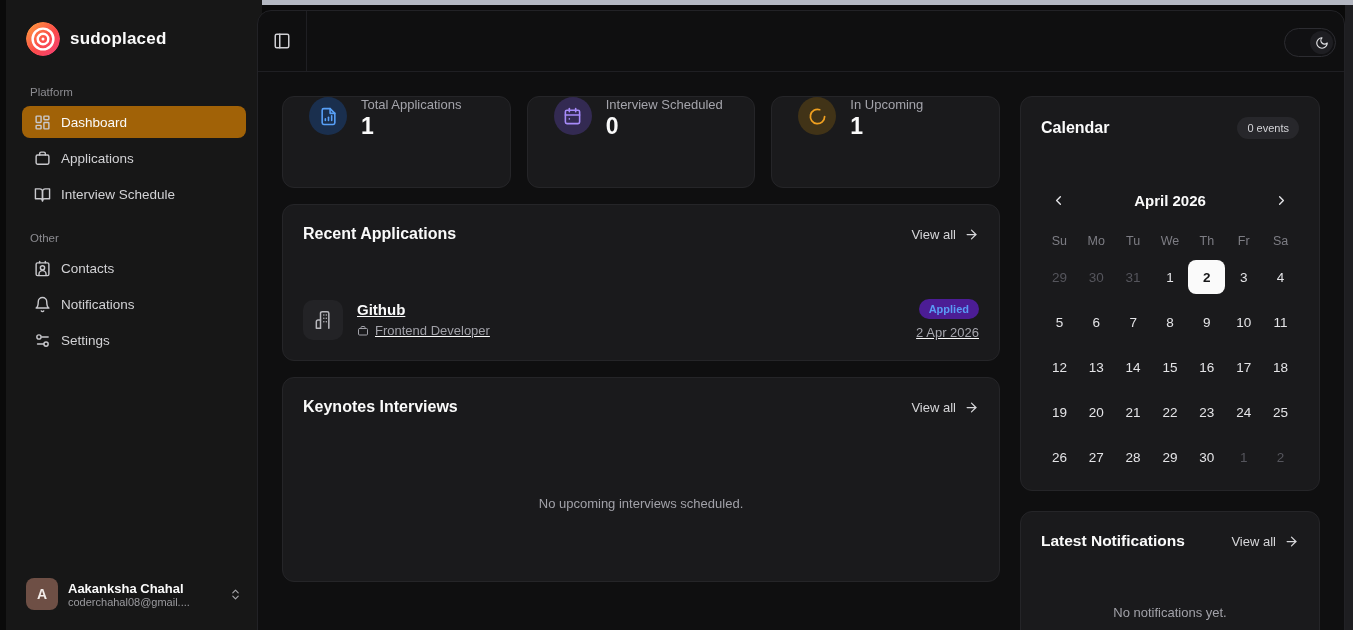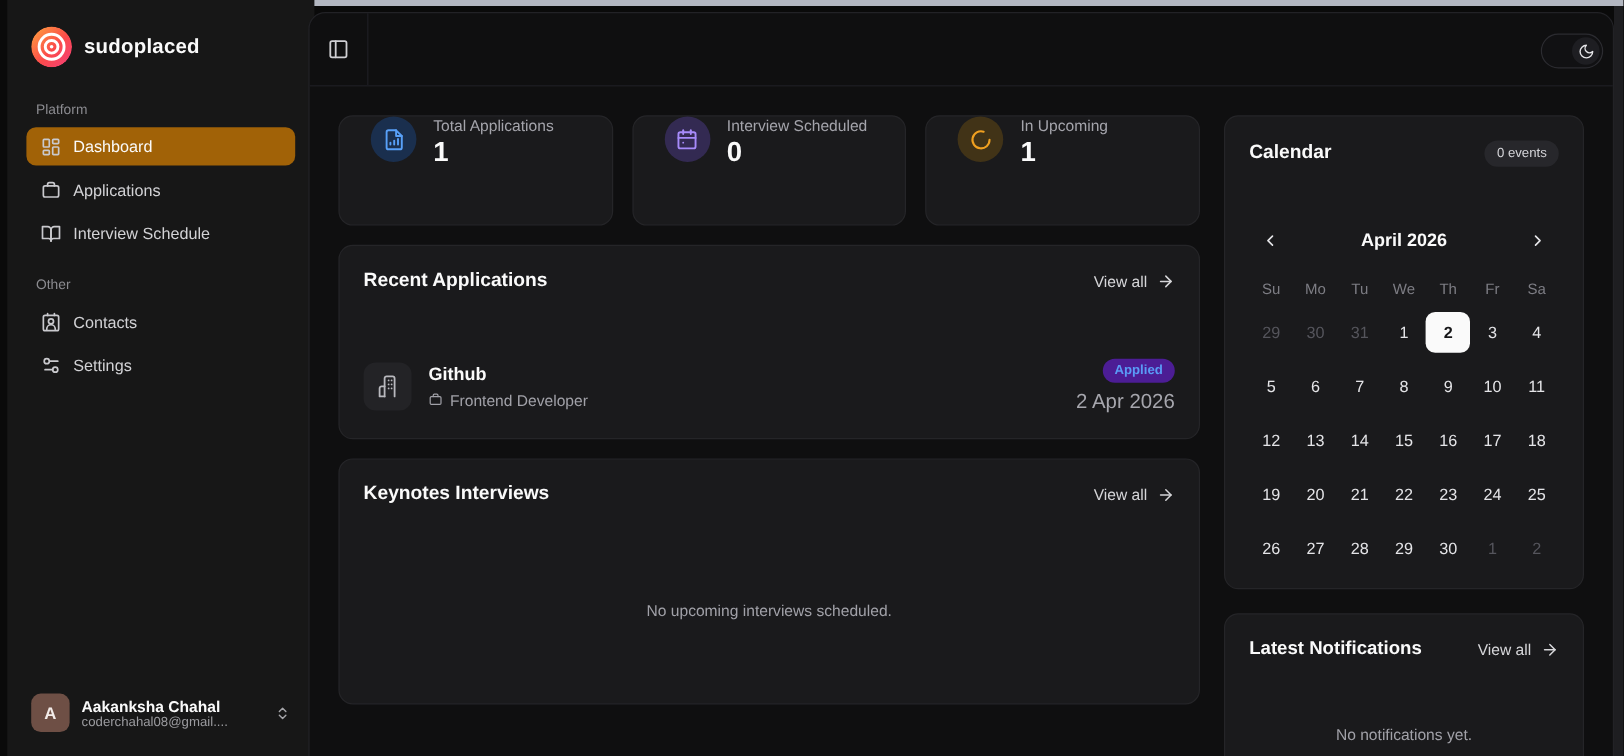--- a/index.html
+++ b/index.html
@@ -76,34 +76,34 @@
   .stat-label { font-size:13px; color:#a4a4ab; margin-bottom:3px; }
   .stat-value { font-size:23px; font-weight:700; color:#fafafa; line-height:1; }
 
   
   .section-card { margin-top:16px; padding:20px; }
   .section-head { display:flex; align-items:center; justify-content:space-between; }
   .section-title { font-size:16px; font-weight:700; color:#fafafa; }
   .view-all { display:flex; align-items:center; gap:8px; font-size:13px; color:#d6d6d9; background:none; border:none; cursor:pointer; }
   .view-all .ic { color:#d6d6d9; }
 
-  .app-row { display:flex; align-items:center; margin-top:56px; }
+  .app-row { display:flex; align-items:center; margin-top:56px;text-decoration:underline; }
   .company-ic {
     width:40px; height:40px; border-radius:10px; background:#232326; color:#b9b9be;
     display:flex; align-items:center; justify-content:center; flex:0 0 auto;
   }
   .app-main { margin-left:14px; flex:1; min-width:0; }
   .company-name { font-size:15px; font-weight:700; color:#fafafa; }
   .role-line { display:flex; align-items:center; gap:6px; margin-top:5px; color:#a1a1a8; font-size:13px; }
   .app-side { text-align:right; }
   .status-badge {
     display:inline-block; font-size:11px; font-weight:600; color:#5a9bf6;
     background:#4c1d95; border-radius:999px; padding:4px 10px;
   }
-  .app-date { font-size:17px; color:#a6a6ad; margin-top:6px; }
+  .app-date { font-size:13px; color:#a6a6ad; margin-top:6px; }
 
   .interviews-card { height:205px; display:flex; flex-direction:column; }
   .empty-text { font-size:13px; color:#a1a1a8; text-align:center; }
   .interviews-empty { flex:1; display:flex; align-items:center; justify-content:center; padding-top:30px; }
 
   
   .calendar-card { height:395px; padding:20px; }
   .events-badge { font-size:11px; color:#d4d4d8; background:#27272b; border-radius:999px; padding:5px 10px; }
   .month-nav { display:flex; align-items:center; justify-content:space-between; margin-top:50px; padding:0 6px; }
   .month-label { font-size:15px; font-weight:600; color:#fafafa; }
@@ -188,20 +188,29 @@
       <span class="ic">
         <svg width="17" height="17" viewBox="0 0 24 24" fill="none" stroke="currentColor" stroke-width="2" stroke-linecap="round" stroke-linejoin="round">
             <path d="M16 2v2"></path>
             <path d="M8 2v2"></path>
             <rect x="3" y="4" width="18" height="18" rx="2"></rect>
             <circle cx="12" cy="11" r="3"></circle>
             <path d="M17 21v-1a5 5 0 0 0-10 0v1"></path>
           </svg>
       </span>
       <span>Contacts</span>
+    </div>
+    <div class="nav-item">
+      <span class="ic">
+        <svg width="17" height="17" viewBox="0 0 24 24" fill="none" stroke="currentColor" stroke-width="2" stroke-linecap="round" stroke-linejoin="round">
+            <path d="M6 8a6 6 0 0 1 12 0c0 7 3 9 3 9H3s3-2 3-9"></path>
+            <path d="M10.3 21a1.94 1.94 0 0 0 3.4 0"></path>
+          </svg>
+      </span>
+      <span>Notifications</span>
     </div>
     <div class="nav-item">
       <span class="ic">
         <svg width="17" height="17" viewBox="0 0 24 24" fill="none" stroke="currentColor" stroke-width="2" stroke-linecap="round" stroke-linejoin="round">
             <path d="M20 7h-9"></path>
             <path d="M14 17H5"></path>
             <circle cx="17" cy="17" r="3"></circle>
             <circle cx="7" cy="7" r="3"></circle>
           </svg>
       </span>

